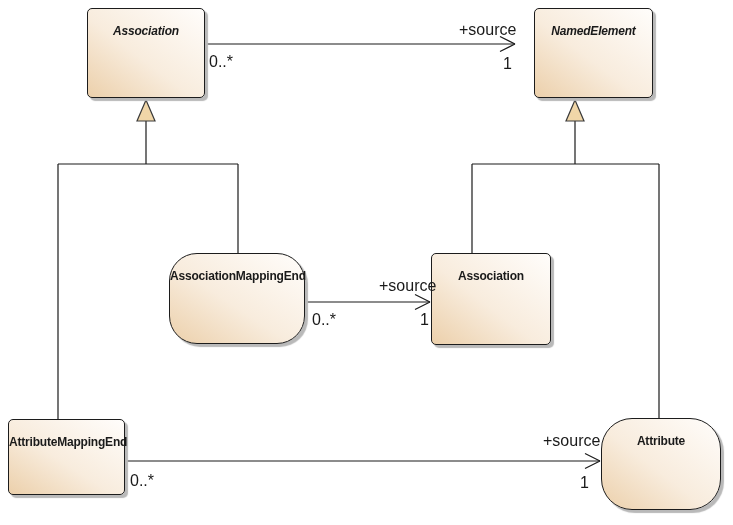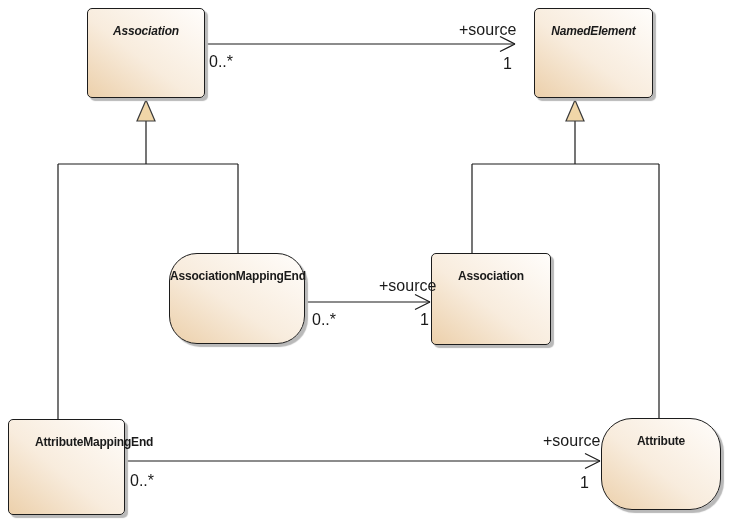--- a/index.html
+++ b/index.html
@@ -45,21 +45,21 @@
     position: absolute;
     font-size: 16px;
     color: #1a1a1a;
     white-space: nowrap;
   }
   
   #box-mappingend            { left: 87px;  top: 8px;   width: 118px; height: 90px; }
   #box-namedelement          { left: 534px; top: 8px;   width: 119px; height: 90px; }
   #box-associationmappingend { left: 169px; top: 253px; width: 136px; height: 91px; border-radius: 28px; }
   #box-association           { left: 431px; top: 253px; width: 120px; height: 92px; }
-  #box-attributemappingend   { left: 8px;   top: 419px; width: 117px; height: 96px; padding-left: 26px; }
+  #box-attributemappingend   { left: 8px;   top: 419px; width: 117px; height: 76px; }
   #box-attribute             { left: 601px; top: 418px; width: 120px; height: 92px; border-radius: 31px; }
   
   #a1-role { left: 459px; top: 21px;  }
   #a1-src  { left: 209px; top: 53px;  }
   #a1-tgt  { left: 503px; top: 55px;  }
   #a2-role { left: 379px; top: 277px; }
   #a2-src  { left: 312px; top: 311px; }
   #a2-tgt  { left: 420px; top: 311px; }
   #a3-role { left: 543px; top: 432px; }
   #a3-src  { left: 130px; top: 472px; }

